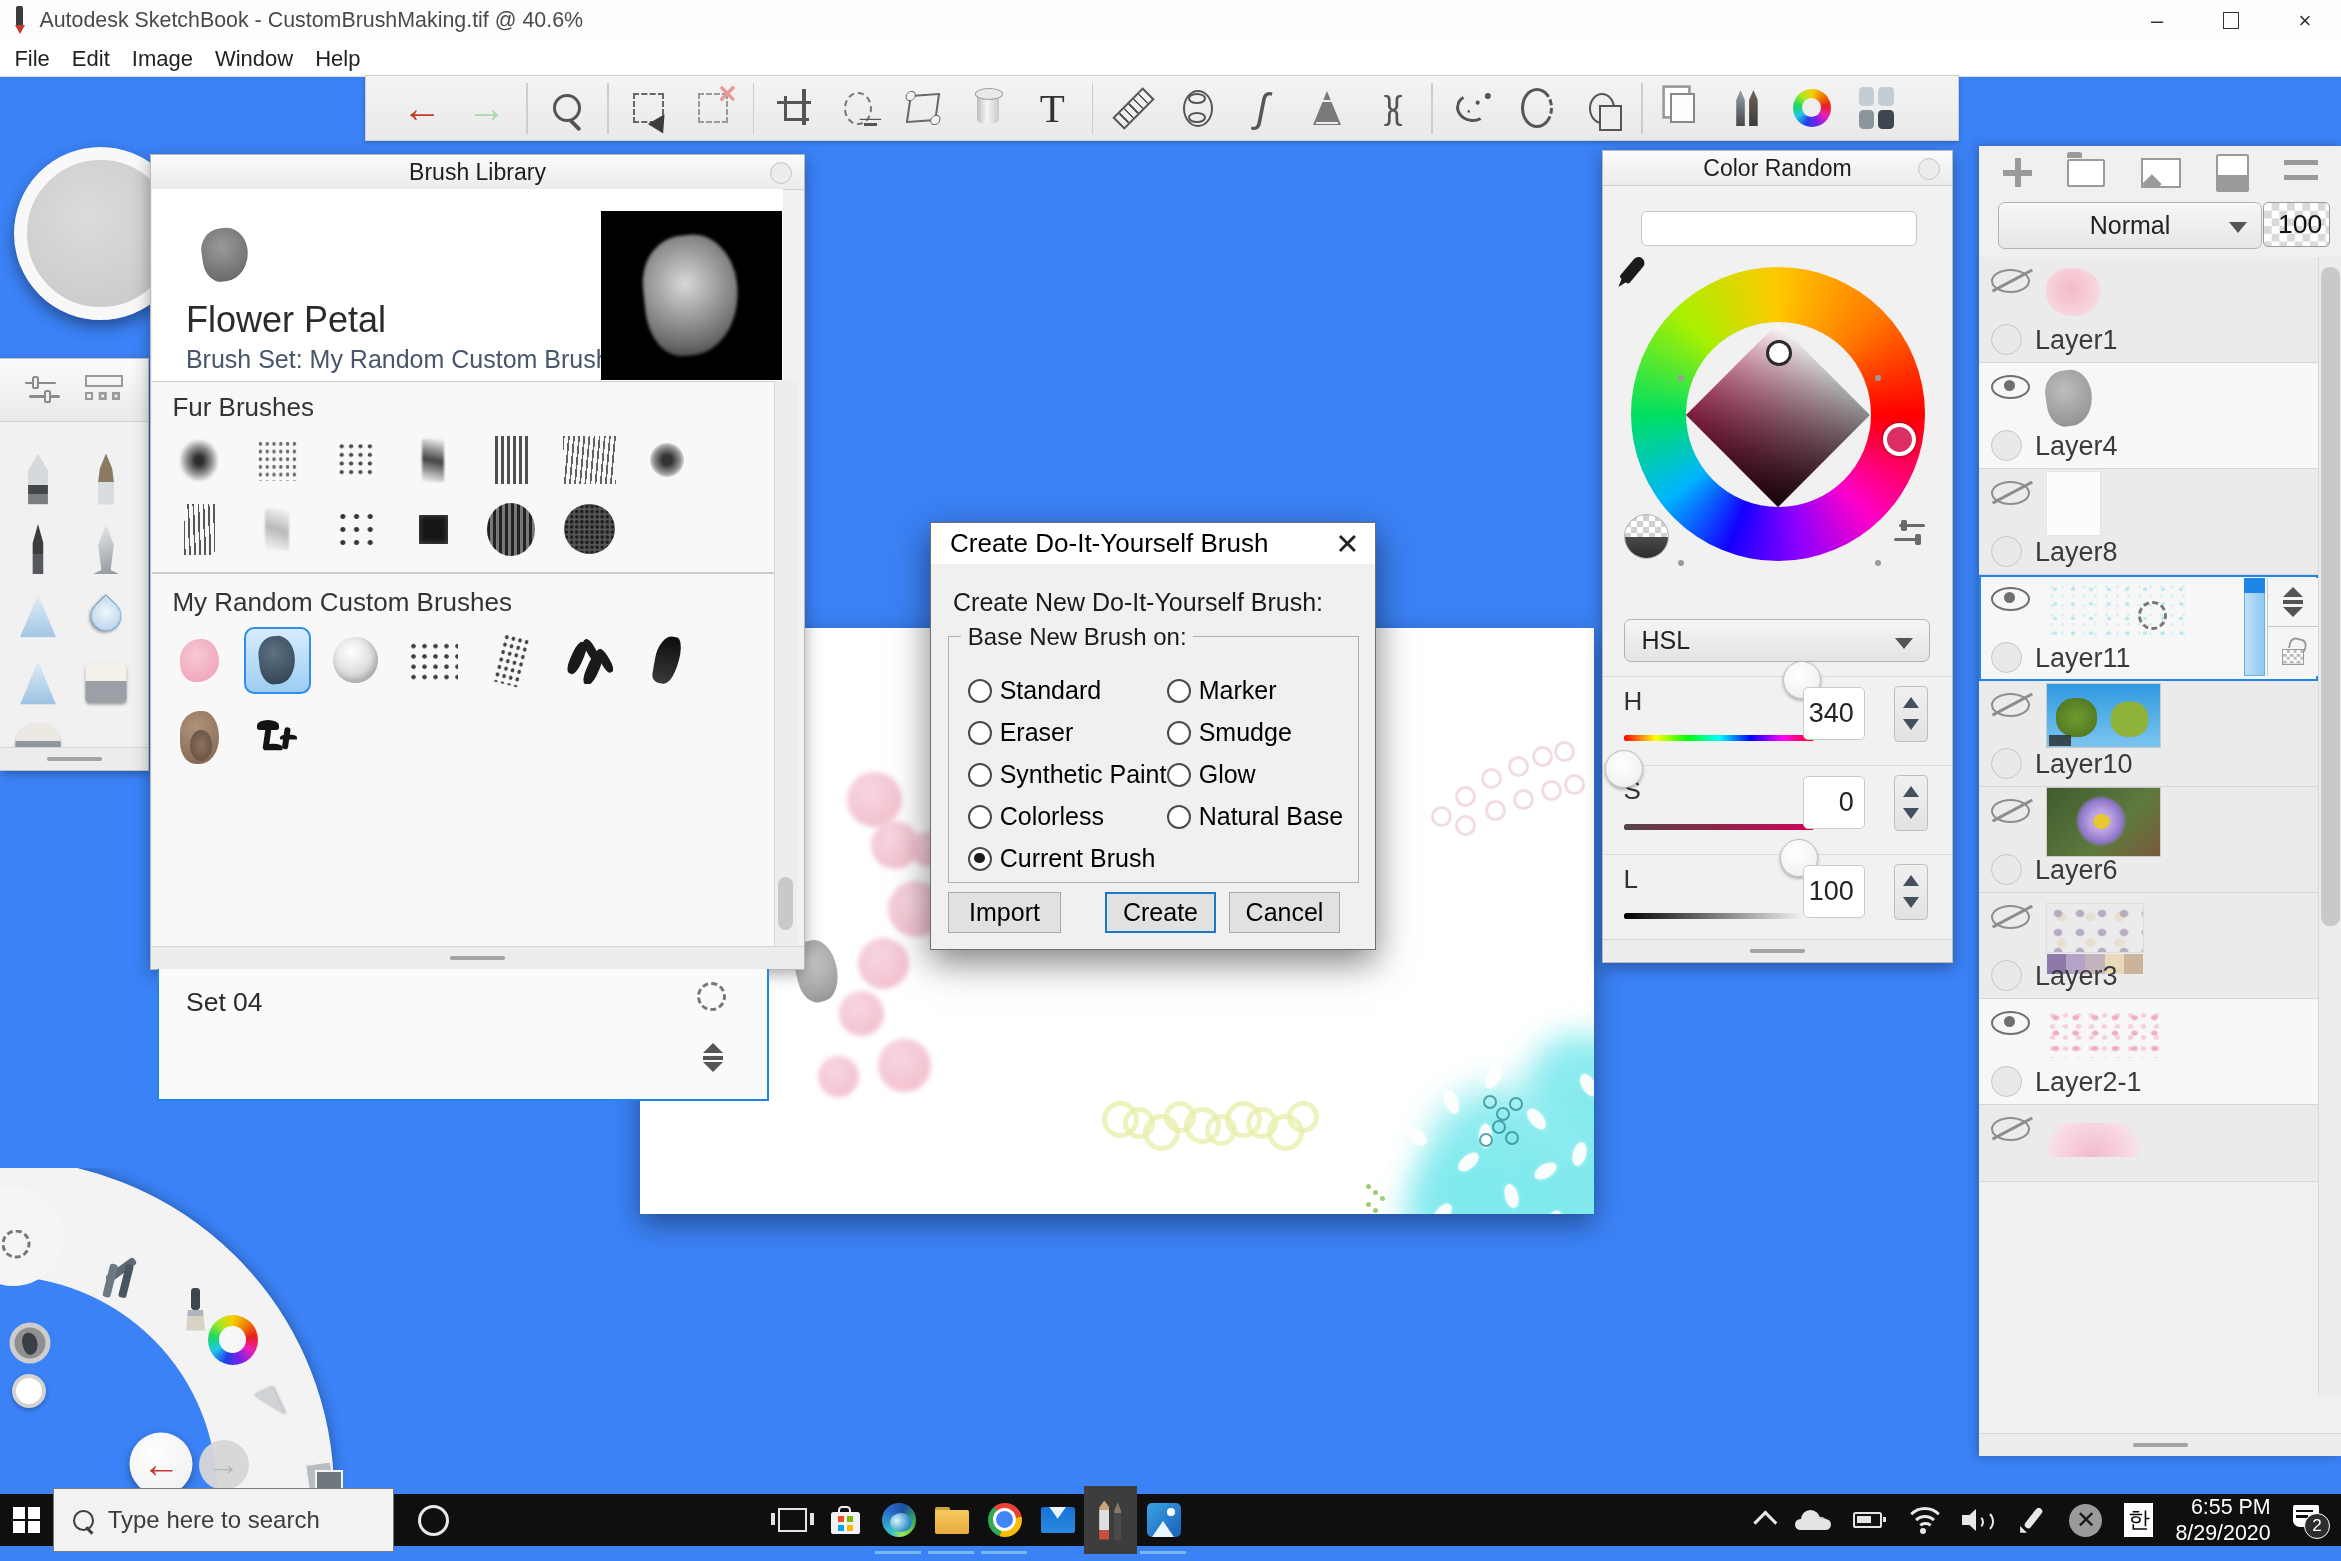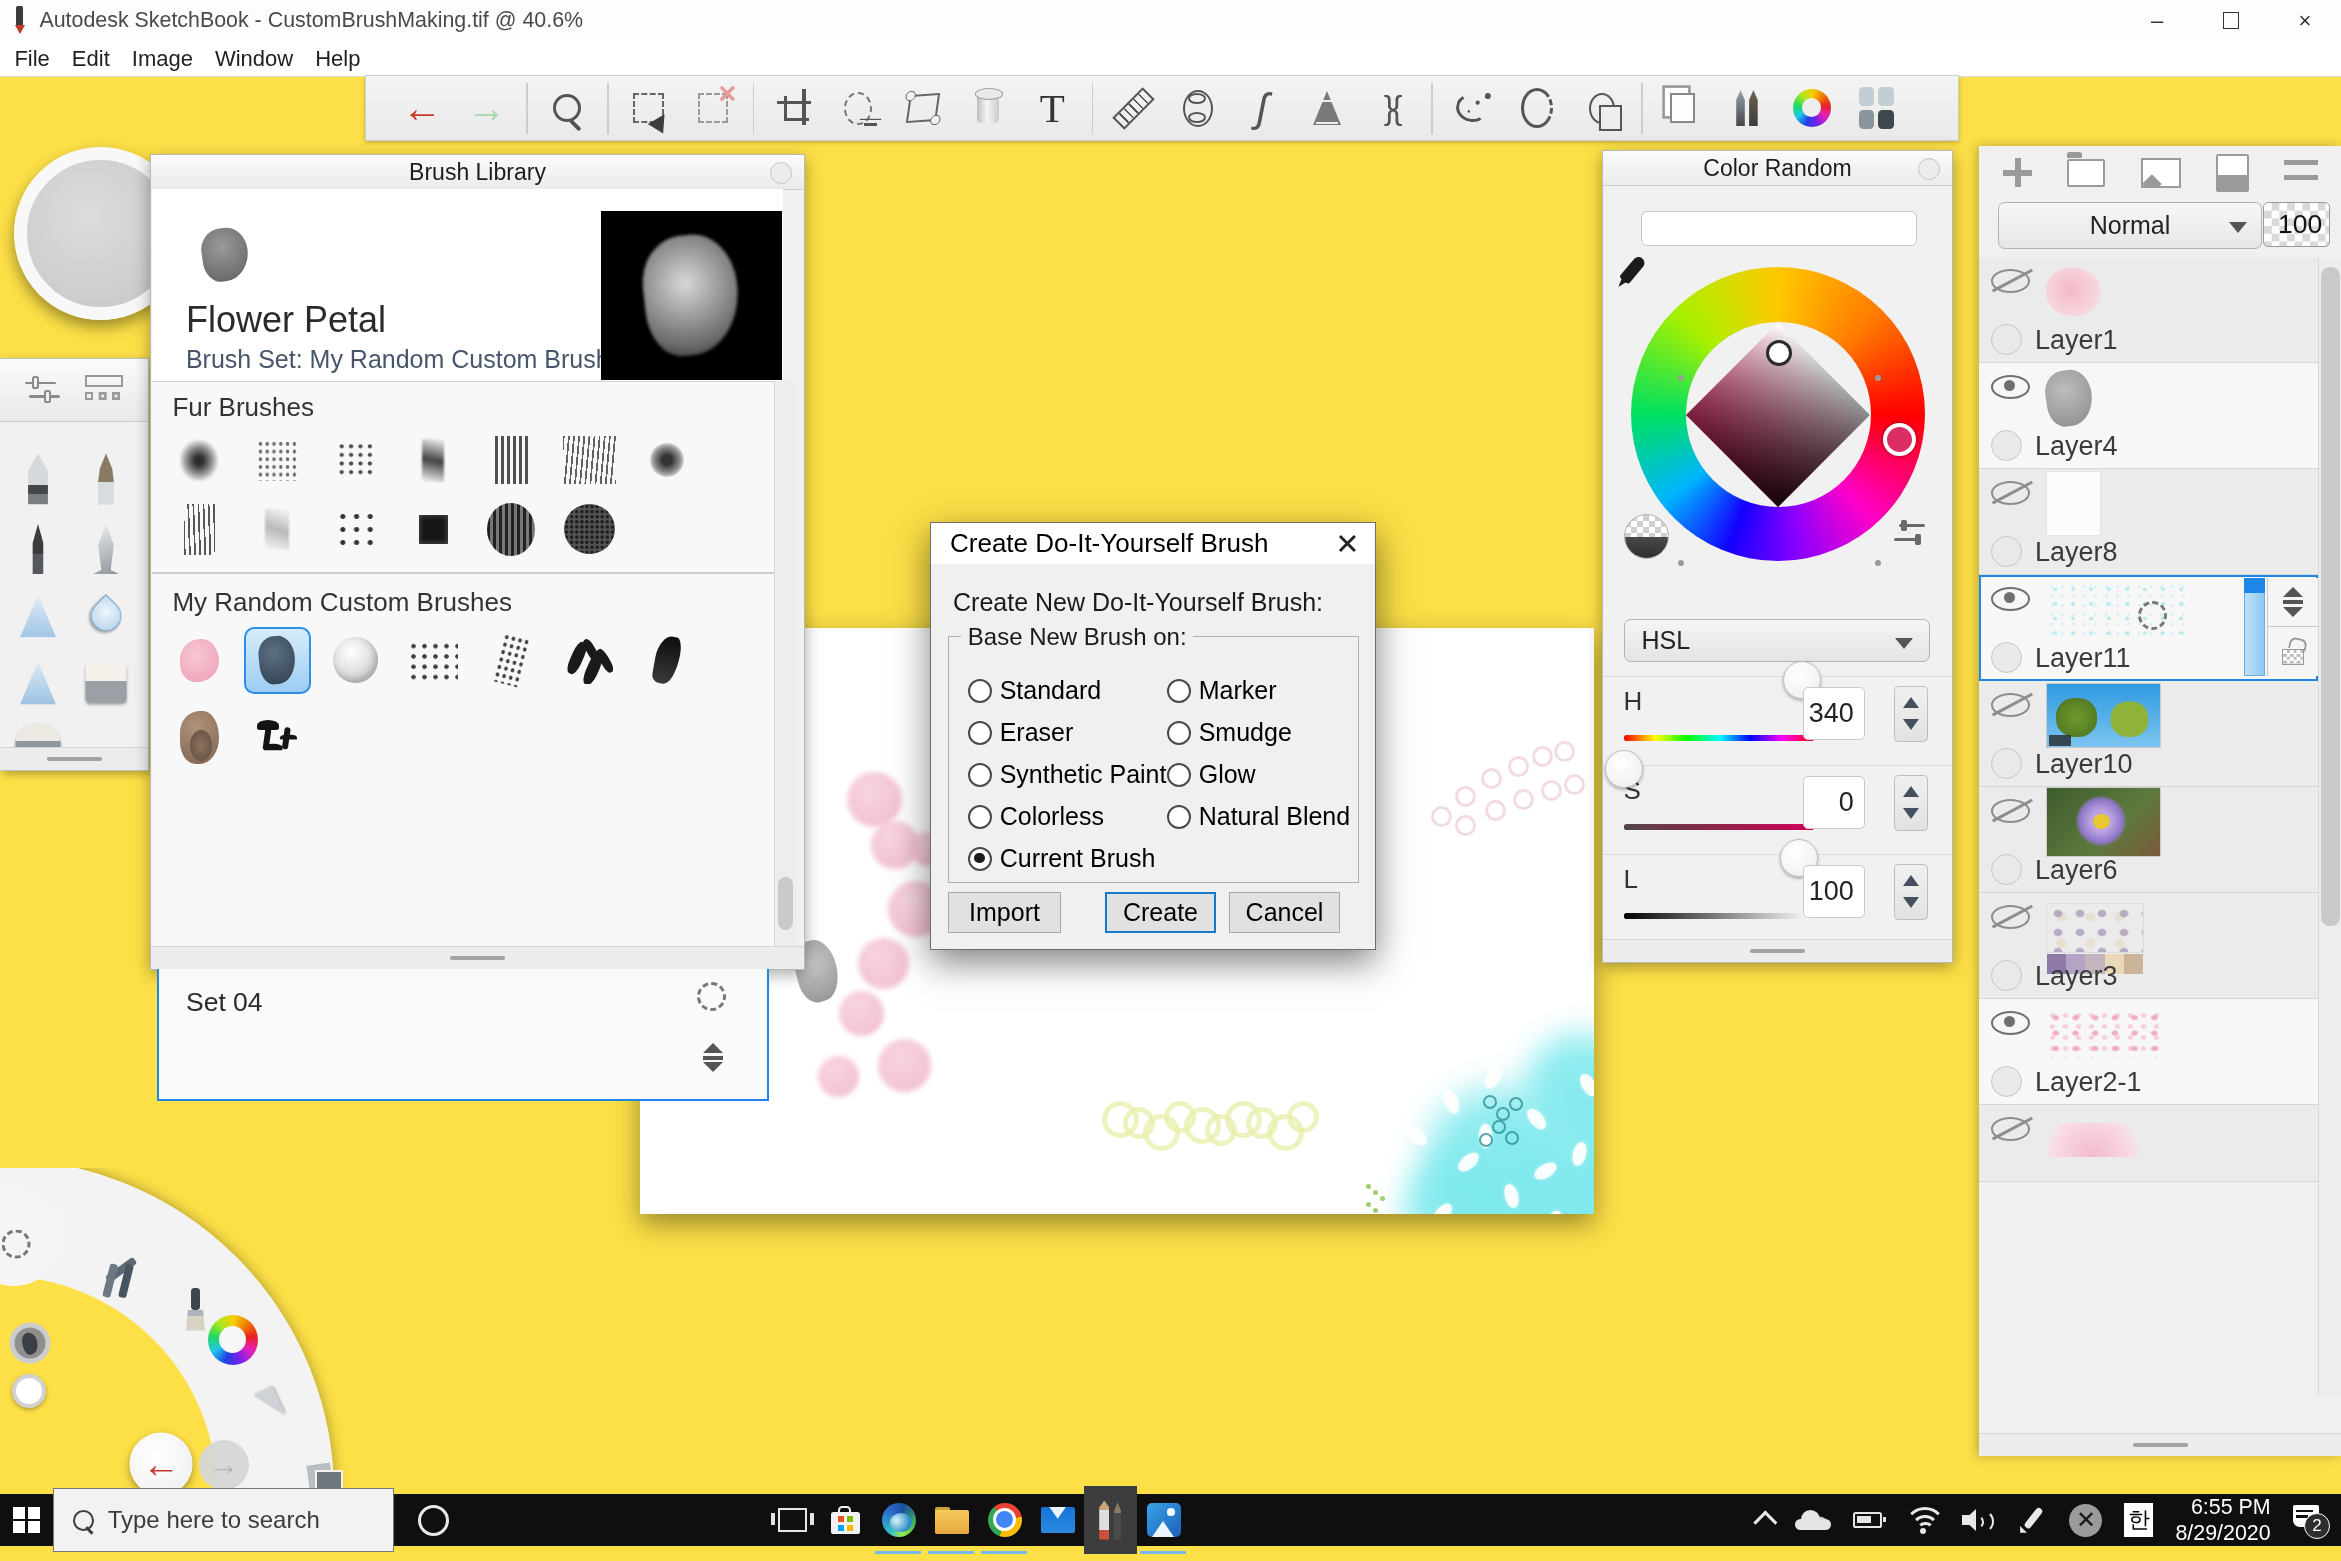--- a/index.html
+++ b/index.html
@@ -1,16 +1,16 @@
 <!DOCTYPE html>
 <html style="font-size:13.7px"><head>
 <meta charset="utf-8">
 <style>
   html,body{margin:0;padding:0;background:#444;}
-  #screen{position:relative;width:2342px;height:1561px;overflow:hidden;background:#fde047;
+  #screen{position:relative;width:2342px;height:1561px;overflow:hidden;background:#3b82f6;
     font-family:"Liberation Sans","DejaVu Sans",sans-serif;-webkit-font-smoothing:antialiased;}
   
   .titlebar{position:absolute;left:0;top:0;width:2342px;height:41px;background:#fdfdfd;border-bottom:0.9px solid #e8e8e8;display:flex;align-items:center;}
   .appicon{width:15.4px;height:29px;margin-left:12px;position:relative;}
   .appicon .b{position:absolute;left:4.3px;top:0;width:6.8px;height:20.5px;background:#3c3c3c;border-radius:1.7px 1.7px 0 0;}
   .appicon .t{position:absolute;left:2.6px;top:19px;width:0;height:0;border-left:5.1px solid transparent;border-right:5.1px solid transparent;border-top:9.4px solid #c0392b;}
   .wtitle{margin-left:12px;font-size:21.4px;color:#4a4a4a;}
   .wctrls{position:absolute;right:0;top:0;height:41px;display:flex;}
   .wbtn{width:74px;height:41px;display:flex;align-items:center;justify-content:center;color:#333;font-size:22px;}
   .wbtn .rest{width:14.6px;height:14.6px;border:1.7px solid #333;}
@@ -884,21 +884,21 @@
           <label class="radio" style="left: 218px; top: 81px;">
             <span class="rb"></span>
             <span class="rlabel">Smudge</span>
           </label>
           <label class="radio" style="left: 218px; top: 123px;">
             <span class="rb"></span>
             <span class="rlabel">Glow</span>
           </label>
           <label class="radio" style="left: 218px; top: 165px;">
             <span class="rb"></span>
-            <span class="rlabel">Natural Blend</span>
+            <span class="rlabel">Natural Base</span>
           </label>
         </div>
     </div>
     <div class="dbtns">
       <button class="dbtn" style="left:17px;width:113px;">Import</button>
       <button class="dbtn create" style="left:174px;width:111px;">Create</button>
       <button class="dbtn" style="left:298px;width:111px;">Cancel</button>
     </div>
   </div>
 

